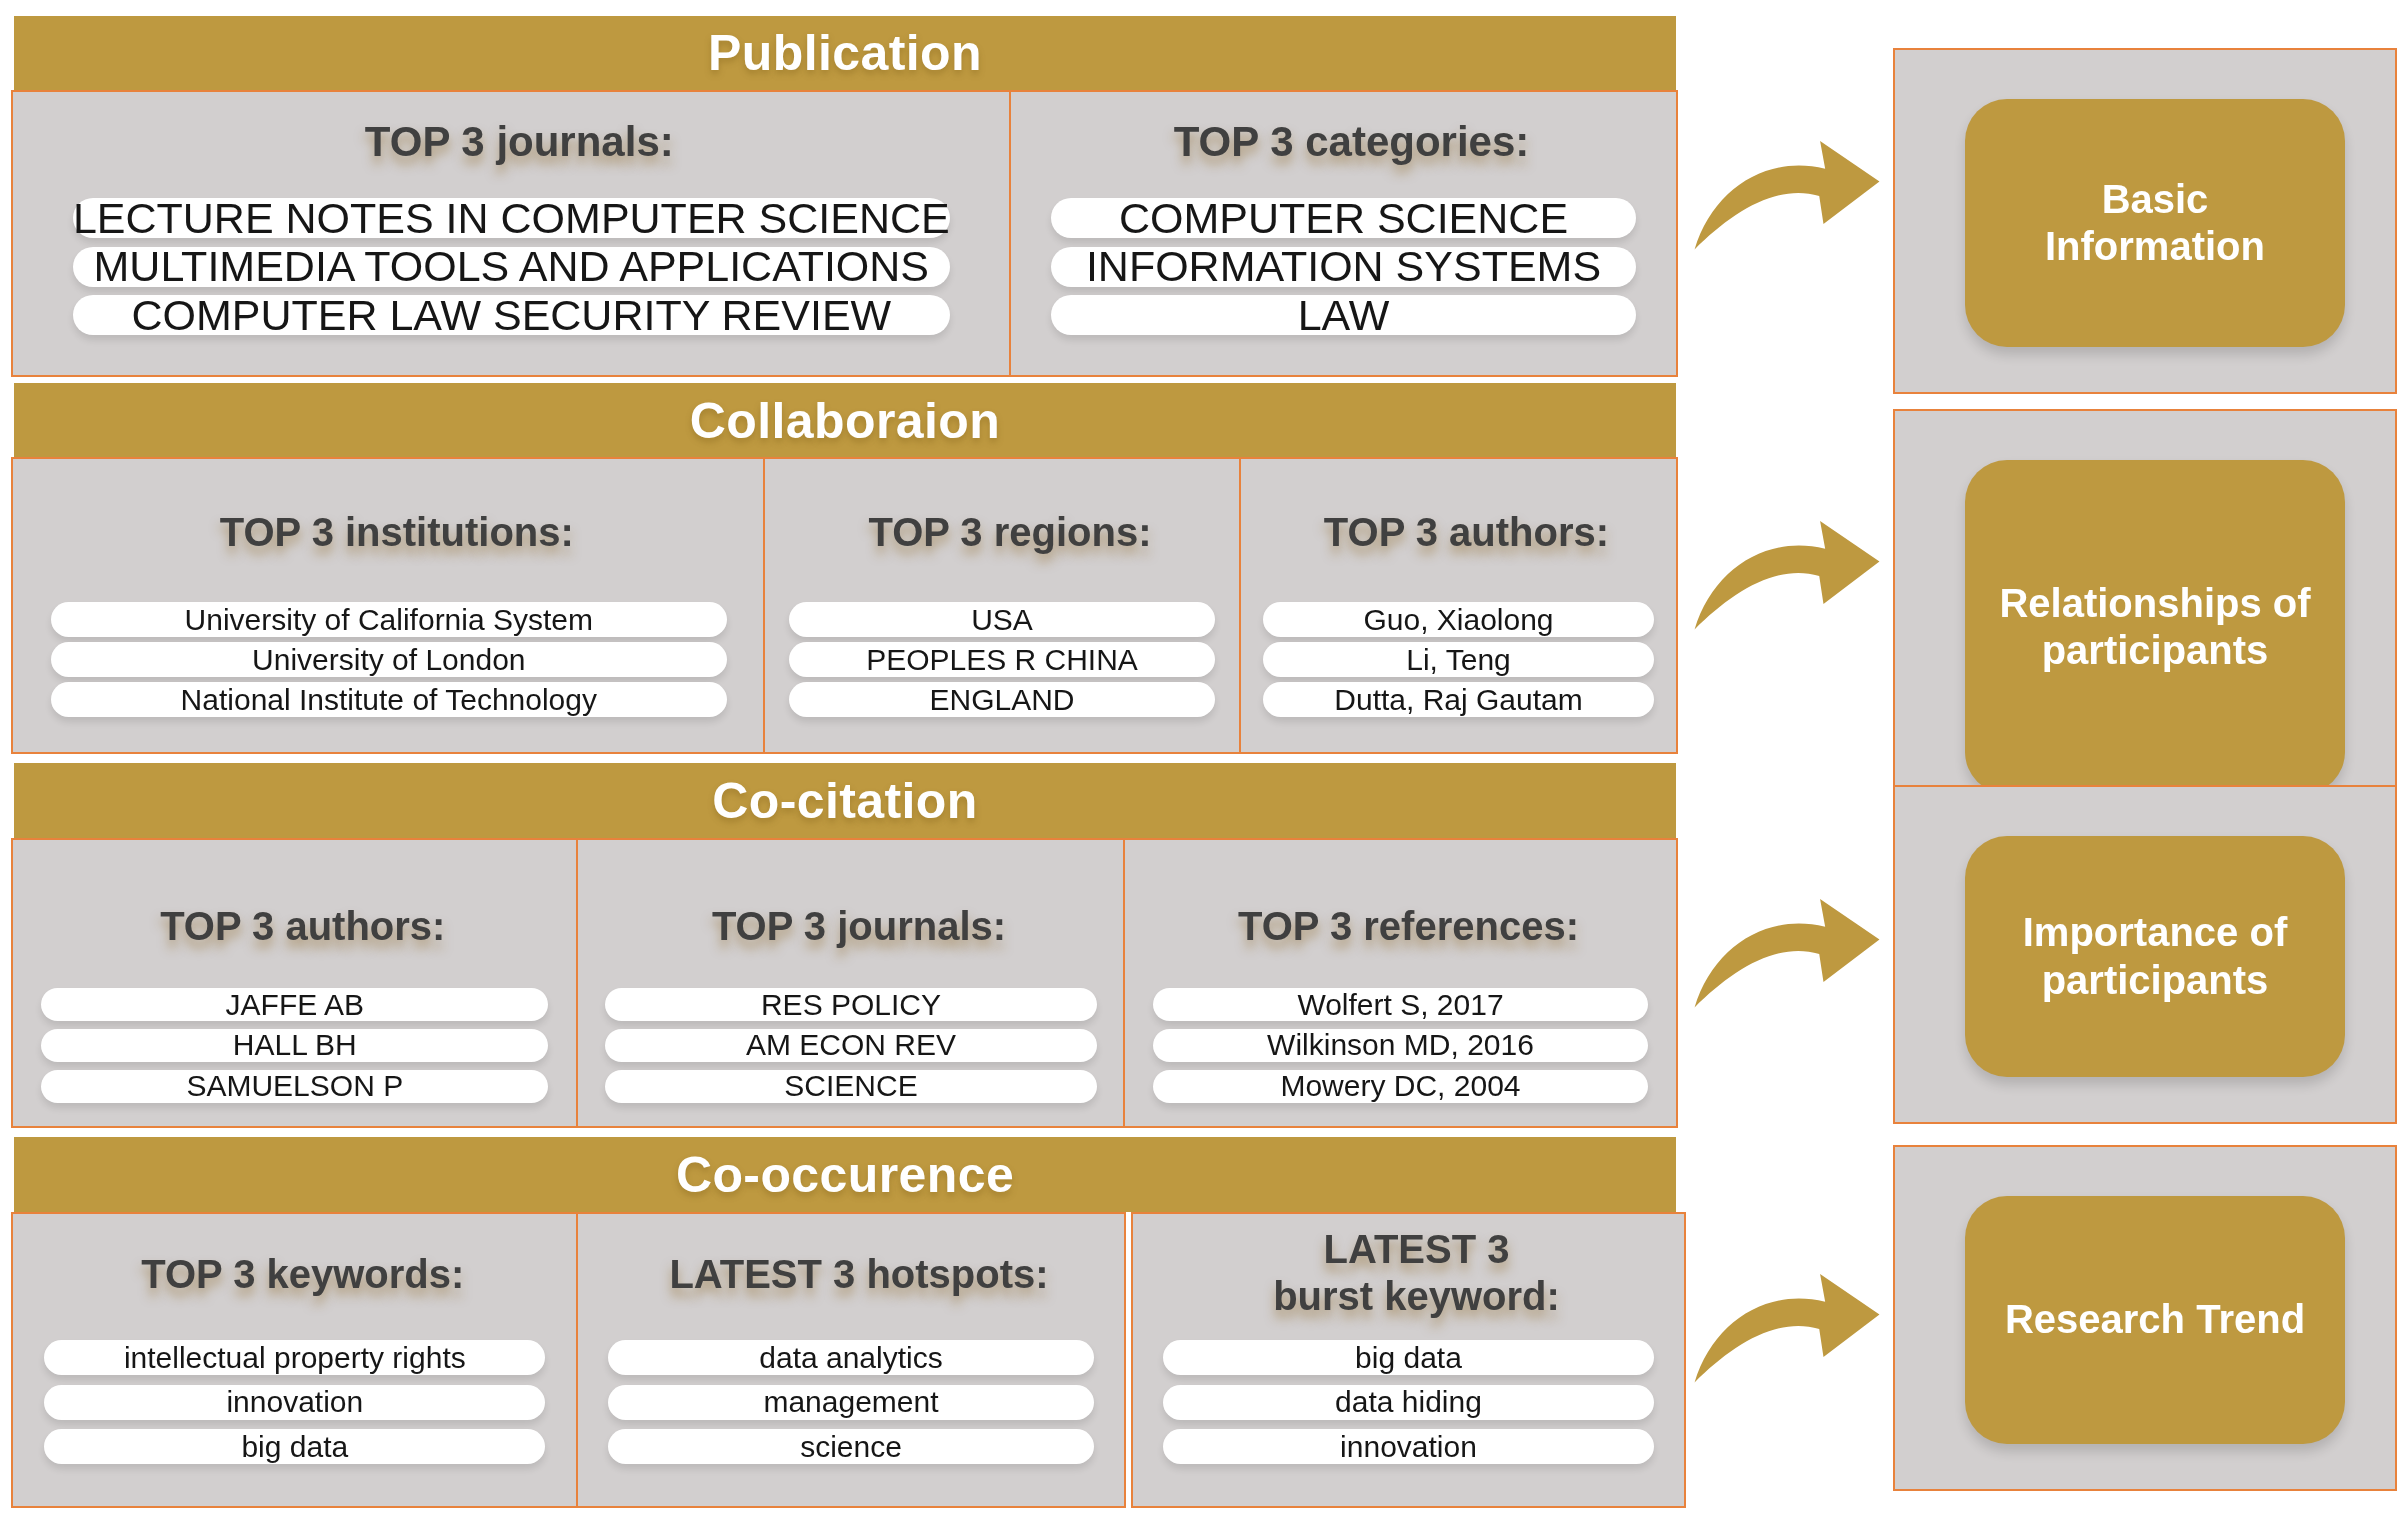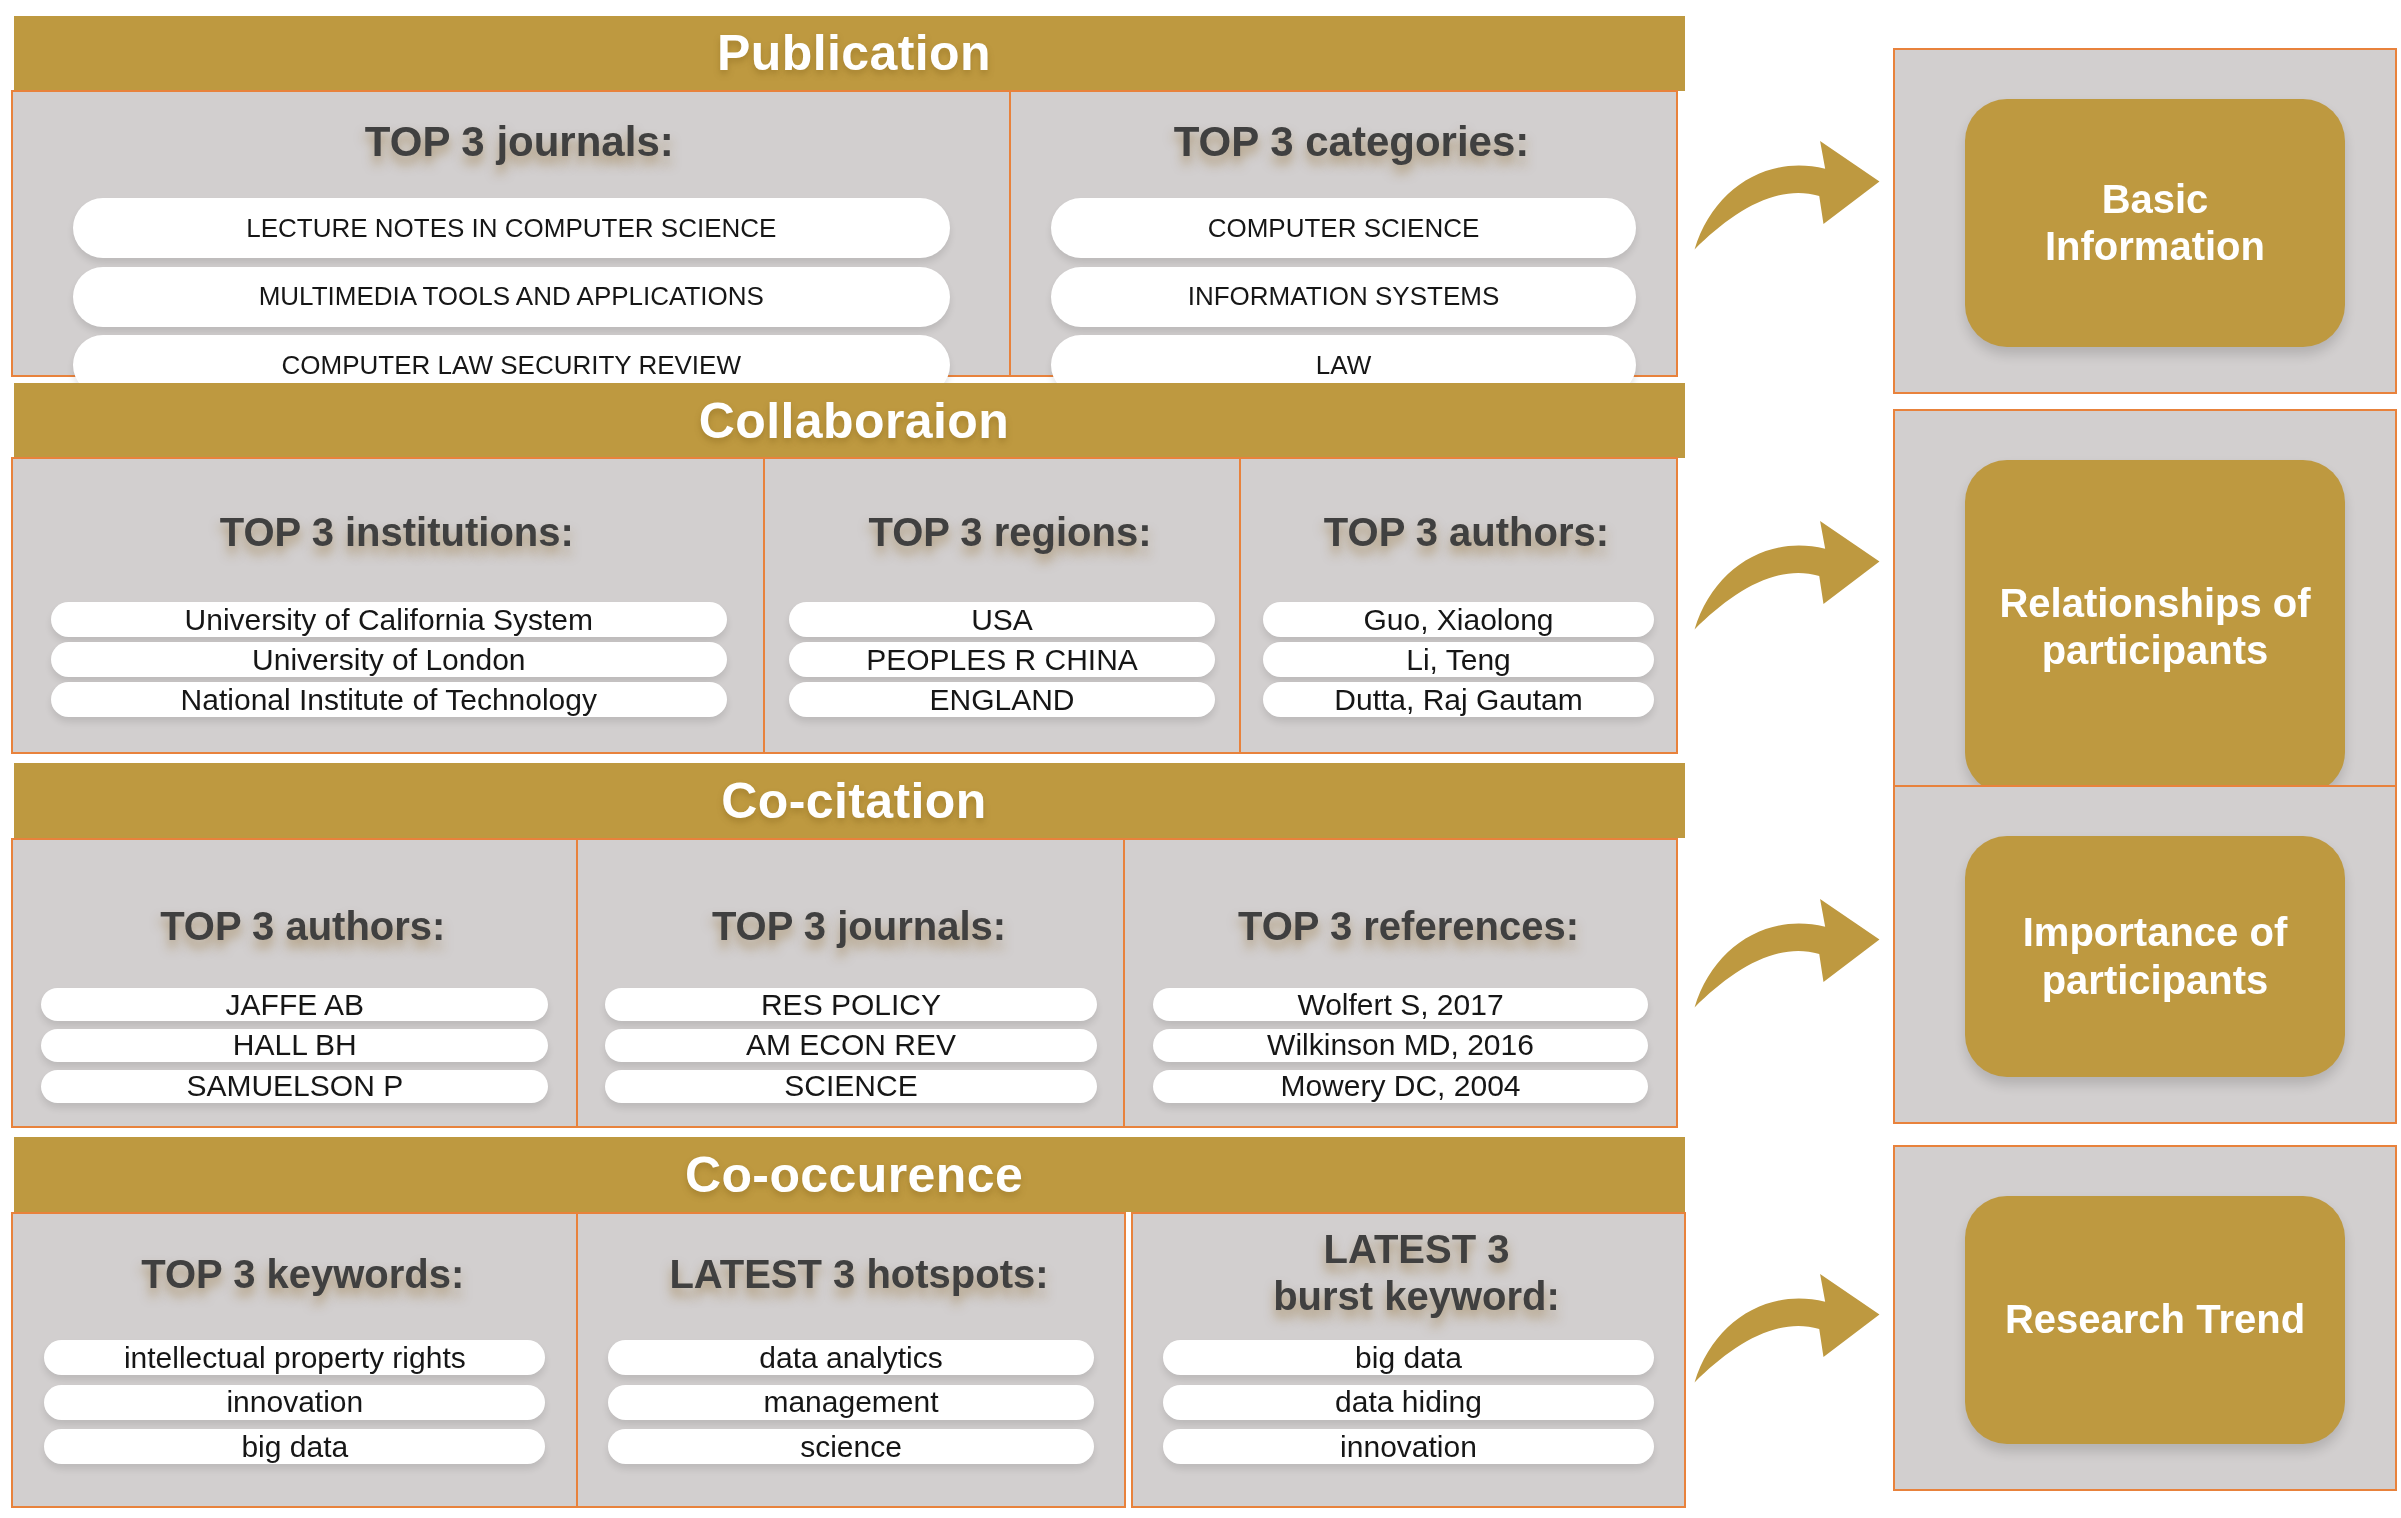--- a/index.html
+++ b/index.html
@@ -3,34 +3,34 @@
 <meta charset="utf-8">
 <style>
   html,body{margin:0;padding:0;background:#ffffff;}
   body{font-family:"Liberation Sans",sans-serif;}
   .stage{position:relative;width:2401px;height:1519px;background:#ffffff;overflow:hidden;}
 
   
   .bar{position:absolute;left:14px;width:1662px;height:75px;background:#BE9940;
        color:#ffffff;display:flex;align-items:center;justify-content:center;
        font-size:50px;font-weight:bold;letter-spacing:0.4px;
-       text-shadow:0 3.5px 6px rgba(120,90,20,.35);padding-left:9px;}
+       text-shadow:0 3.5px 6px rgba(120,90,20,.35);}
 
   
   .col{position:absolute;background:#D2CFCF;border:2.6px solid #E8823C;box-sizing:border-box;}
   .col-heading{position:absolute;left:16px;right:0;text-align:center;color:#404040;
        font-weight:bold;font-size:40px;line-height:47px;white-space:pre-line;
        text-shadow:0 7.8px 10.4px rgba(140,100,30,.5);}
   .pills{position:absolute;left:0;right:0;display:flex;flex-direction:column;align-items:center;}
   .pill{background:#ffffff;border-radius:869px;display:flex;align-items:center;justify-content:center;
        color:#161616;box-shadow:0 5.2px 7.8px rgba(0,0,0,.10);white-space:nowrap;}
 
   .b1 .col-heading{top:26px;font-size:42px;}
   .b1 .pills{top:106px;gap:8.7px;}
-  .b1 .pill{width:88%;height:60px;font-size:26px;}
+  .b1 .pill{width:88%;height:40px;font-size:43px;}
 
   .b2 .col-heading{top:50px;}
   .b2 .pills{top:143px;gap:5.2px;}
   .b2 .pill{width:90%;height:35px;font-size:30px;}
 
   .b3 .col-heading{top:63px;}
   .b3 .pills{top:148px;gap:7.8px;}
   .b3 .pill{width:90%;height:33px;font-size:30px;}
 
   .b4 .col-heading{top:37px;}

